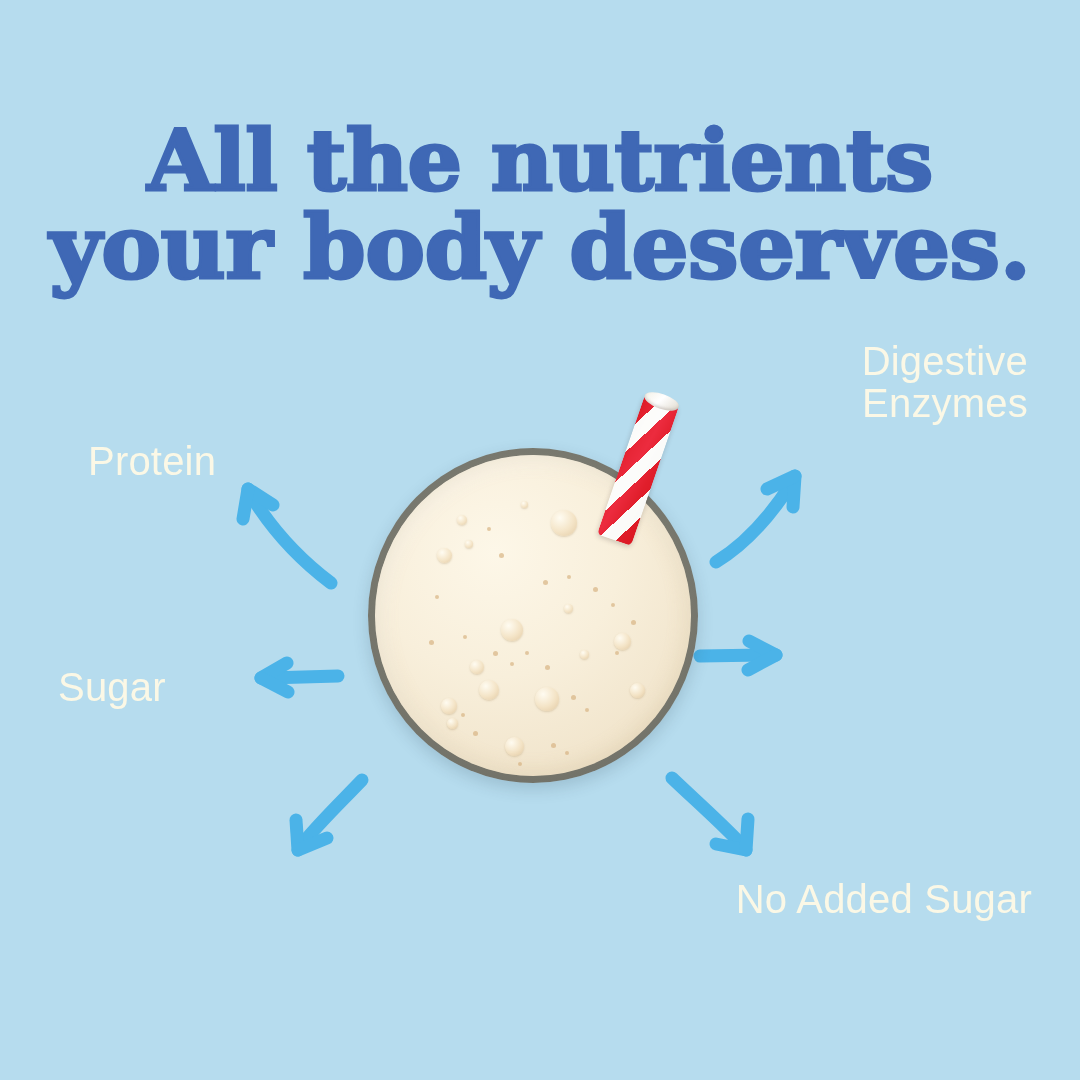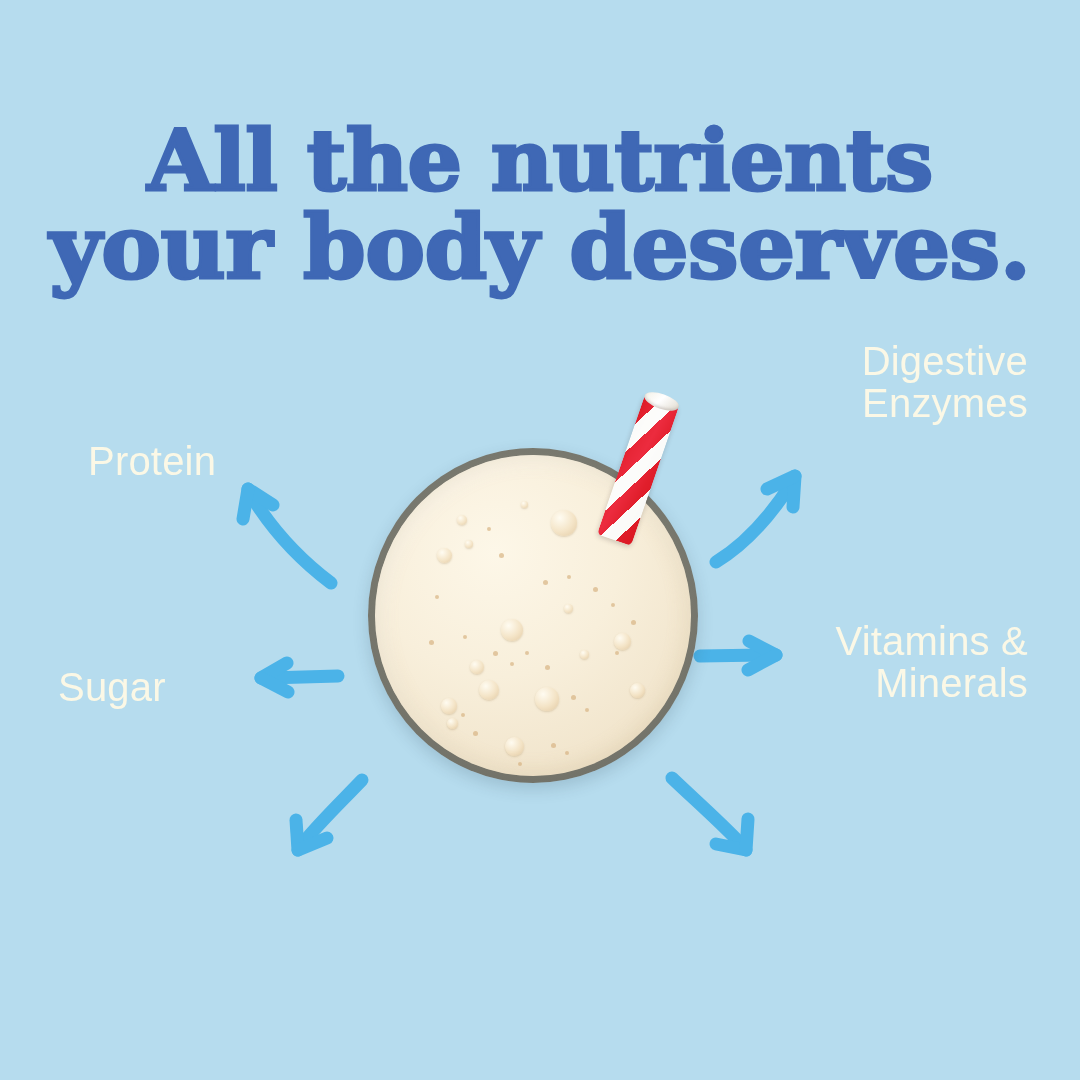--- a/index.html
+++ b/index.html
@@ -256,17 +256,16 @@
   </div>
 
   <div class="label label-protein">Protein</div>
 
   <div class="label label-fibre">Sugar</div>
 
 
   <div class="label label-digestive">Digestive
 Enzymes</div>
 
-  <div class="label label-vitamins">Vitamins &amp;
-Minerals</div>
-
+
+  <div class="label label-nosugar">No Added Sugar</div>
 
 </div>
 
 </body></html>

